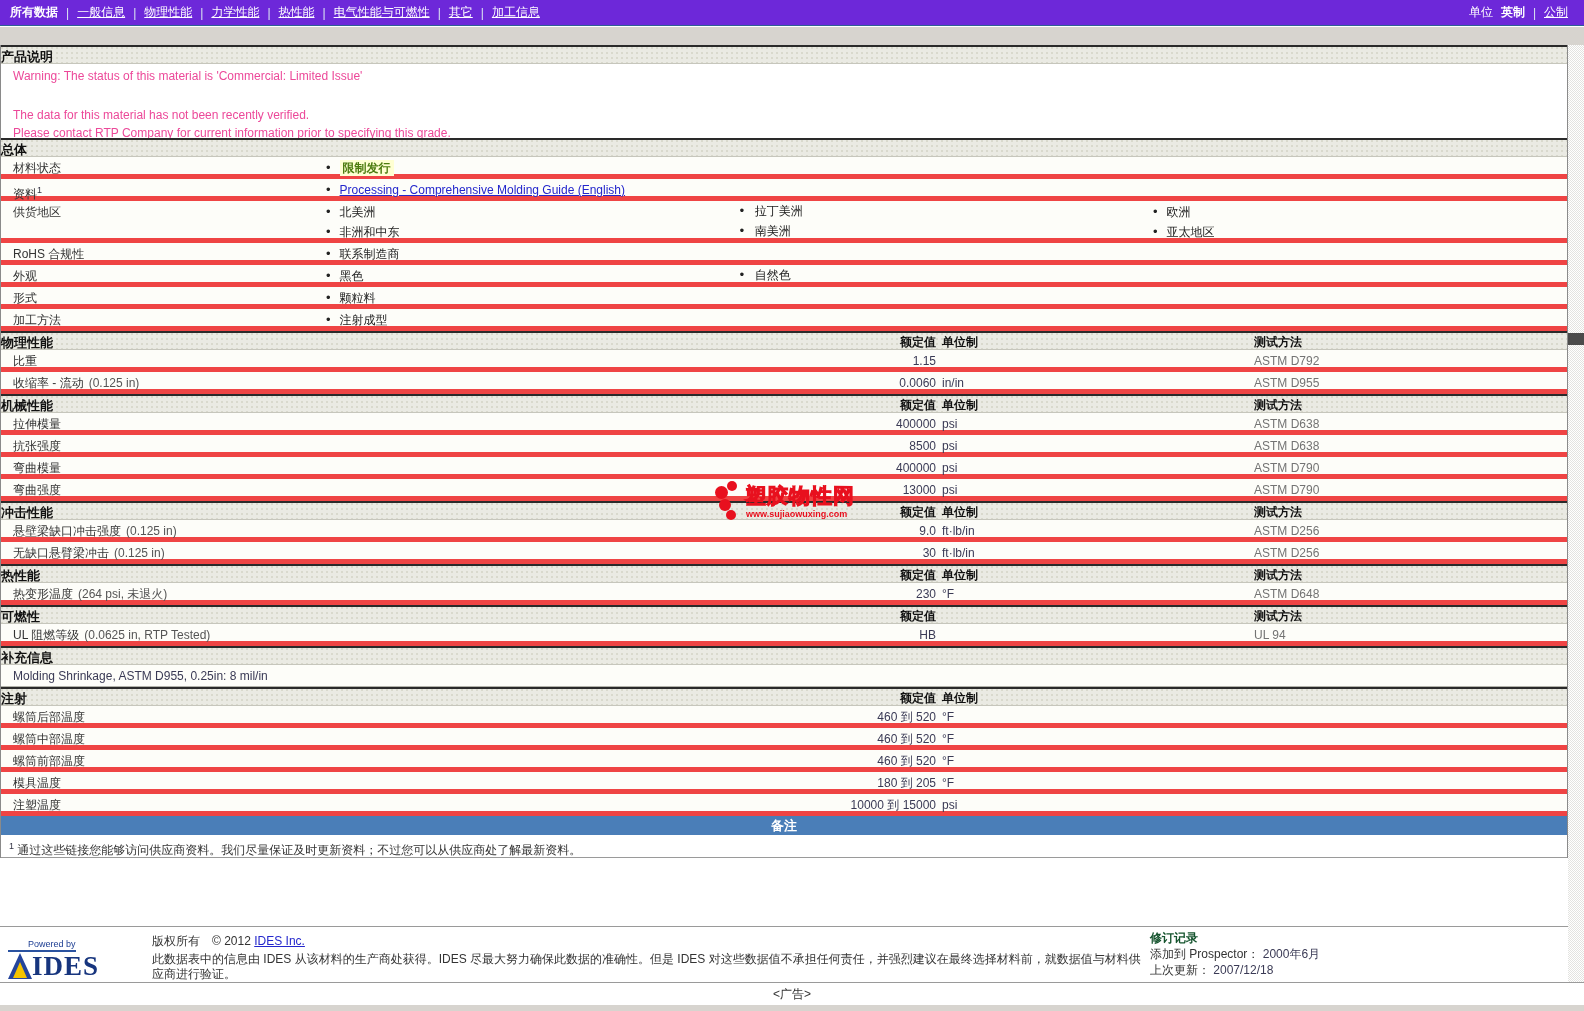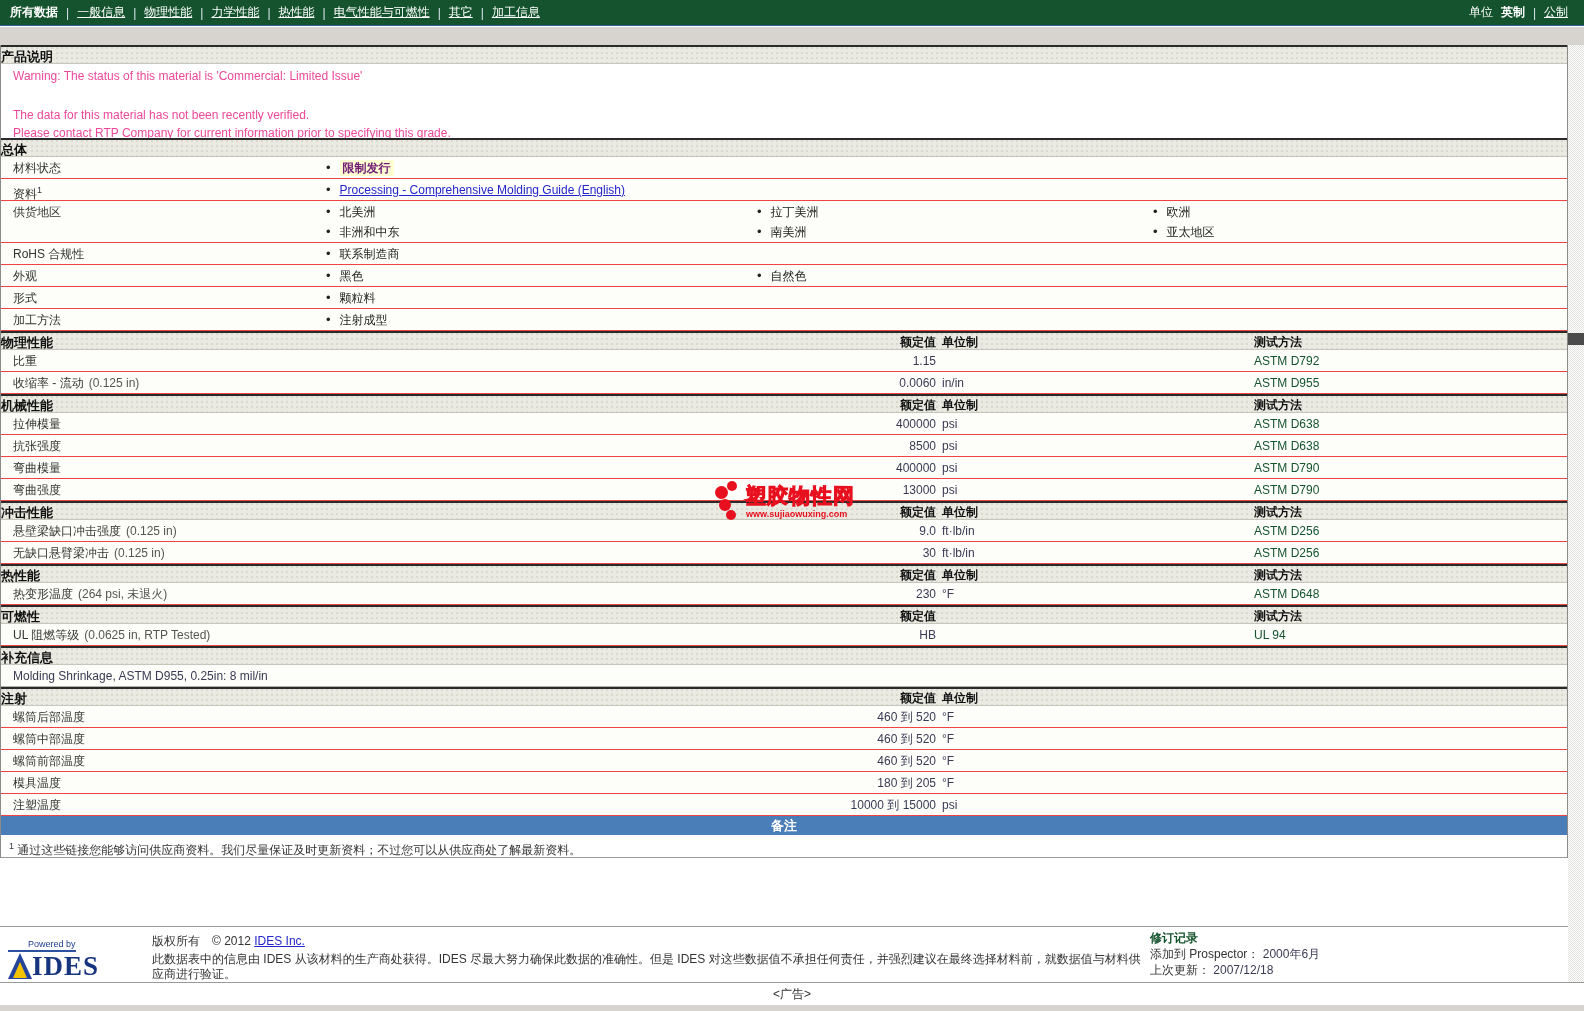--- a/index.html
+++ b/index.html
@@ -4,21 +4,21 @@
 <style>
   * { margin:0; padding:0; box-sizing:border-box; }
   body {
     width:1584px; height:1011px; position:relative; overflow:hidden;
     background:#ffffff; font-family:"Liberation Sans","DejaVu Sans",sans-serif;
     font-size:12px; color:#333;
   }
   
   .navbar{
     position:absolute; top:0; left:0; width:1584px; height:26px;
-    background:#14532d; border-bottom:1px solid #2f5f97;
+    background:#6d28d9; border-bottom:1px solid #2f5f97;
     display:flex; align-items:center; padding:0 10px; color:#fff; white-space:nowrap;
   }
   .navbar .grow{ flex:1; }
   .nav-cur{ font-weight:bold; margin-right:6px; }
   .nav-link{ color:#fff; text-decoration:underline; cursor:pointer; margin:0 6px; }
   .nav-sep{ color:#dbe6f2; margin:0 2px; }
   .unit-label{ margin-right:8px; }
   .unit-cur{ font-weight:bold; margin-right:6px; }
   
   .topgap{ position:absolute; top:27px; left:0; width:1584px; height:18px; background:#d7d4cf; }
@@ -43,33 +43,33 @@
     background-color:#eaeae3;
     background-image:radial-gradient(circle at 1px 1px,#d9d9cd 1px,transparent 1.4px);
     background-size:5px 5px;
     font-weight:bold; font-size:13px; color:#111; white-space:nowrap;
   }
   .colvalue{ position:absolute; left:690px; width:245px; text-align:right; font-size:12px; font-weight:bold; color:#111; }
   .colunit{ position:absolute; left:941px; font-size:12px; font-weight:bold; color:#111; }
   .colmethod{ position:absolute; left:1253px; font-size:12px; font-weight:bold; color:#111; }
   .prow{
     position:relative; height:22px; line-height:22px;
-    border-bottom:1px solid #ef4444; background:#fdfdf9; white-space:nowrap;
+    border-bottom:5px solid #ef4444; background:#fdfdf9; white-space:nowrap;
   }
   .prow.tall{ height:42px; }
   .plabel{ padding-left:12px; color:#333; }
   .cond{ color:#555; margin-left:5px; }
   .pval{ position:absolute; left:690px; width:245px; text-align:right; color:#3a3a55; }
   .punit{ position:absolute; left:941px; color:#3a3a55; }
-  .pmethod{ position:absolute; left:1253px; color:#14532d; }
+  .pmethod{ position:absolute; left:1253px; color:#737373; }
   .bullet{ position:absolute; line-height:22px; color:#222; }
   .bullet::before{ content:"\2022"; margin-right:9px; font-size:13px; }
-  .c1{ left:325px; } .c2{ left:756px; } .c3{ left:1152px; }
+  .c1{ left:325px; } .c2{ left:737px;font-family:Liberation Mono, monospace; } .c3{ left:1152px; }
   .r1{ top:0; } .r2{ top:20px; }
-  .hl{ font-weight:bold; background:#ffffd2; padding:1px 3px; color:#701a75; }
+  .hl{ font-weight:bold; background:#ffffd2; padding:1px 3px; color:#4d7c0f; }
   a.doclink, .bluelink{ color:#2326cc; text-decoration:underline; cursor:pointer; }
   sup{ font-size:9px; vertical-align:super; color:#334; }
   
   .warn{ position:relative; height:74px; background:#fff; color:#ec4899; }
   .warn div{ position:absolute; left:12px; white-space:nowrap; }
   .w1{ top:5px; } .w2{ top:44px; } .w3{ top:62px; }
   
   .supprow{ position:relative; height:22px; line-height:22px; border-bottom:1px solid #b2b2aa; background:#fdfdf9; }
   .supprow span{ padding-left:12px; color:#3a3a55;text-align:center; }
   

